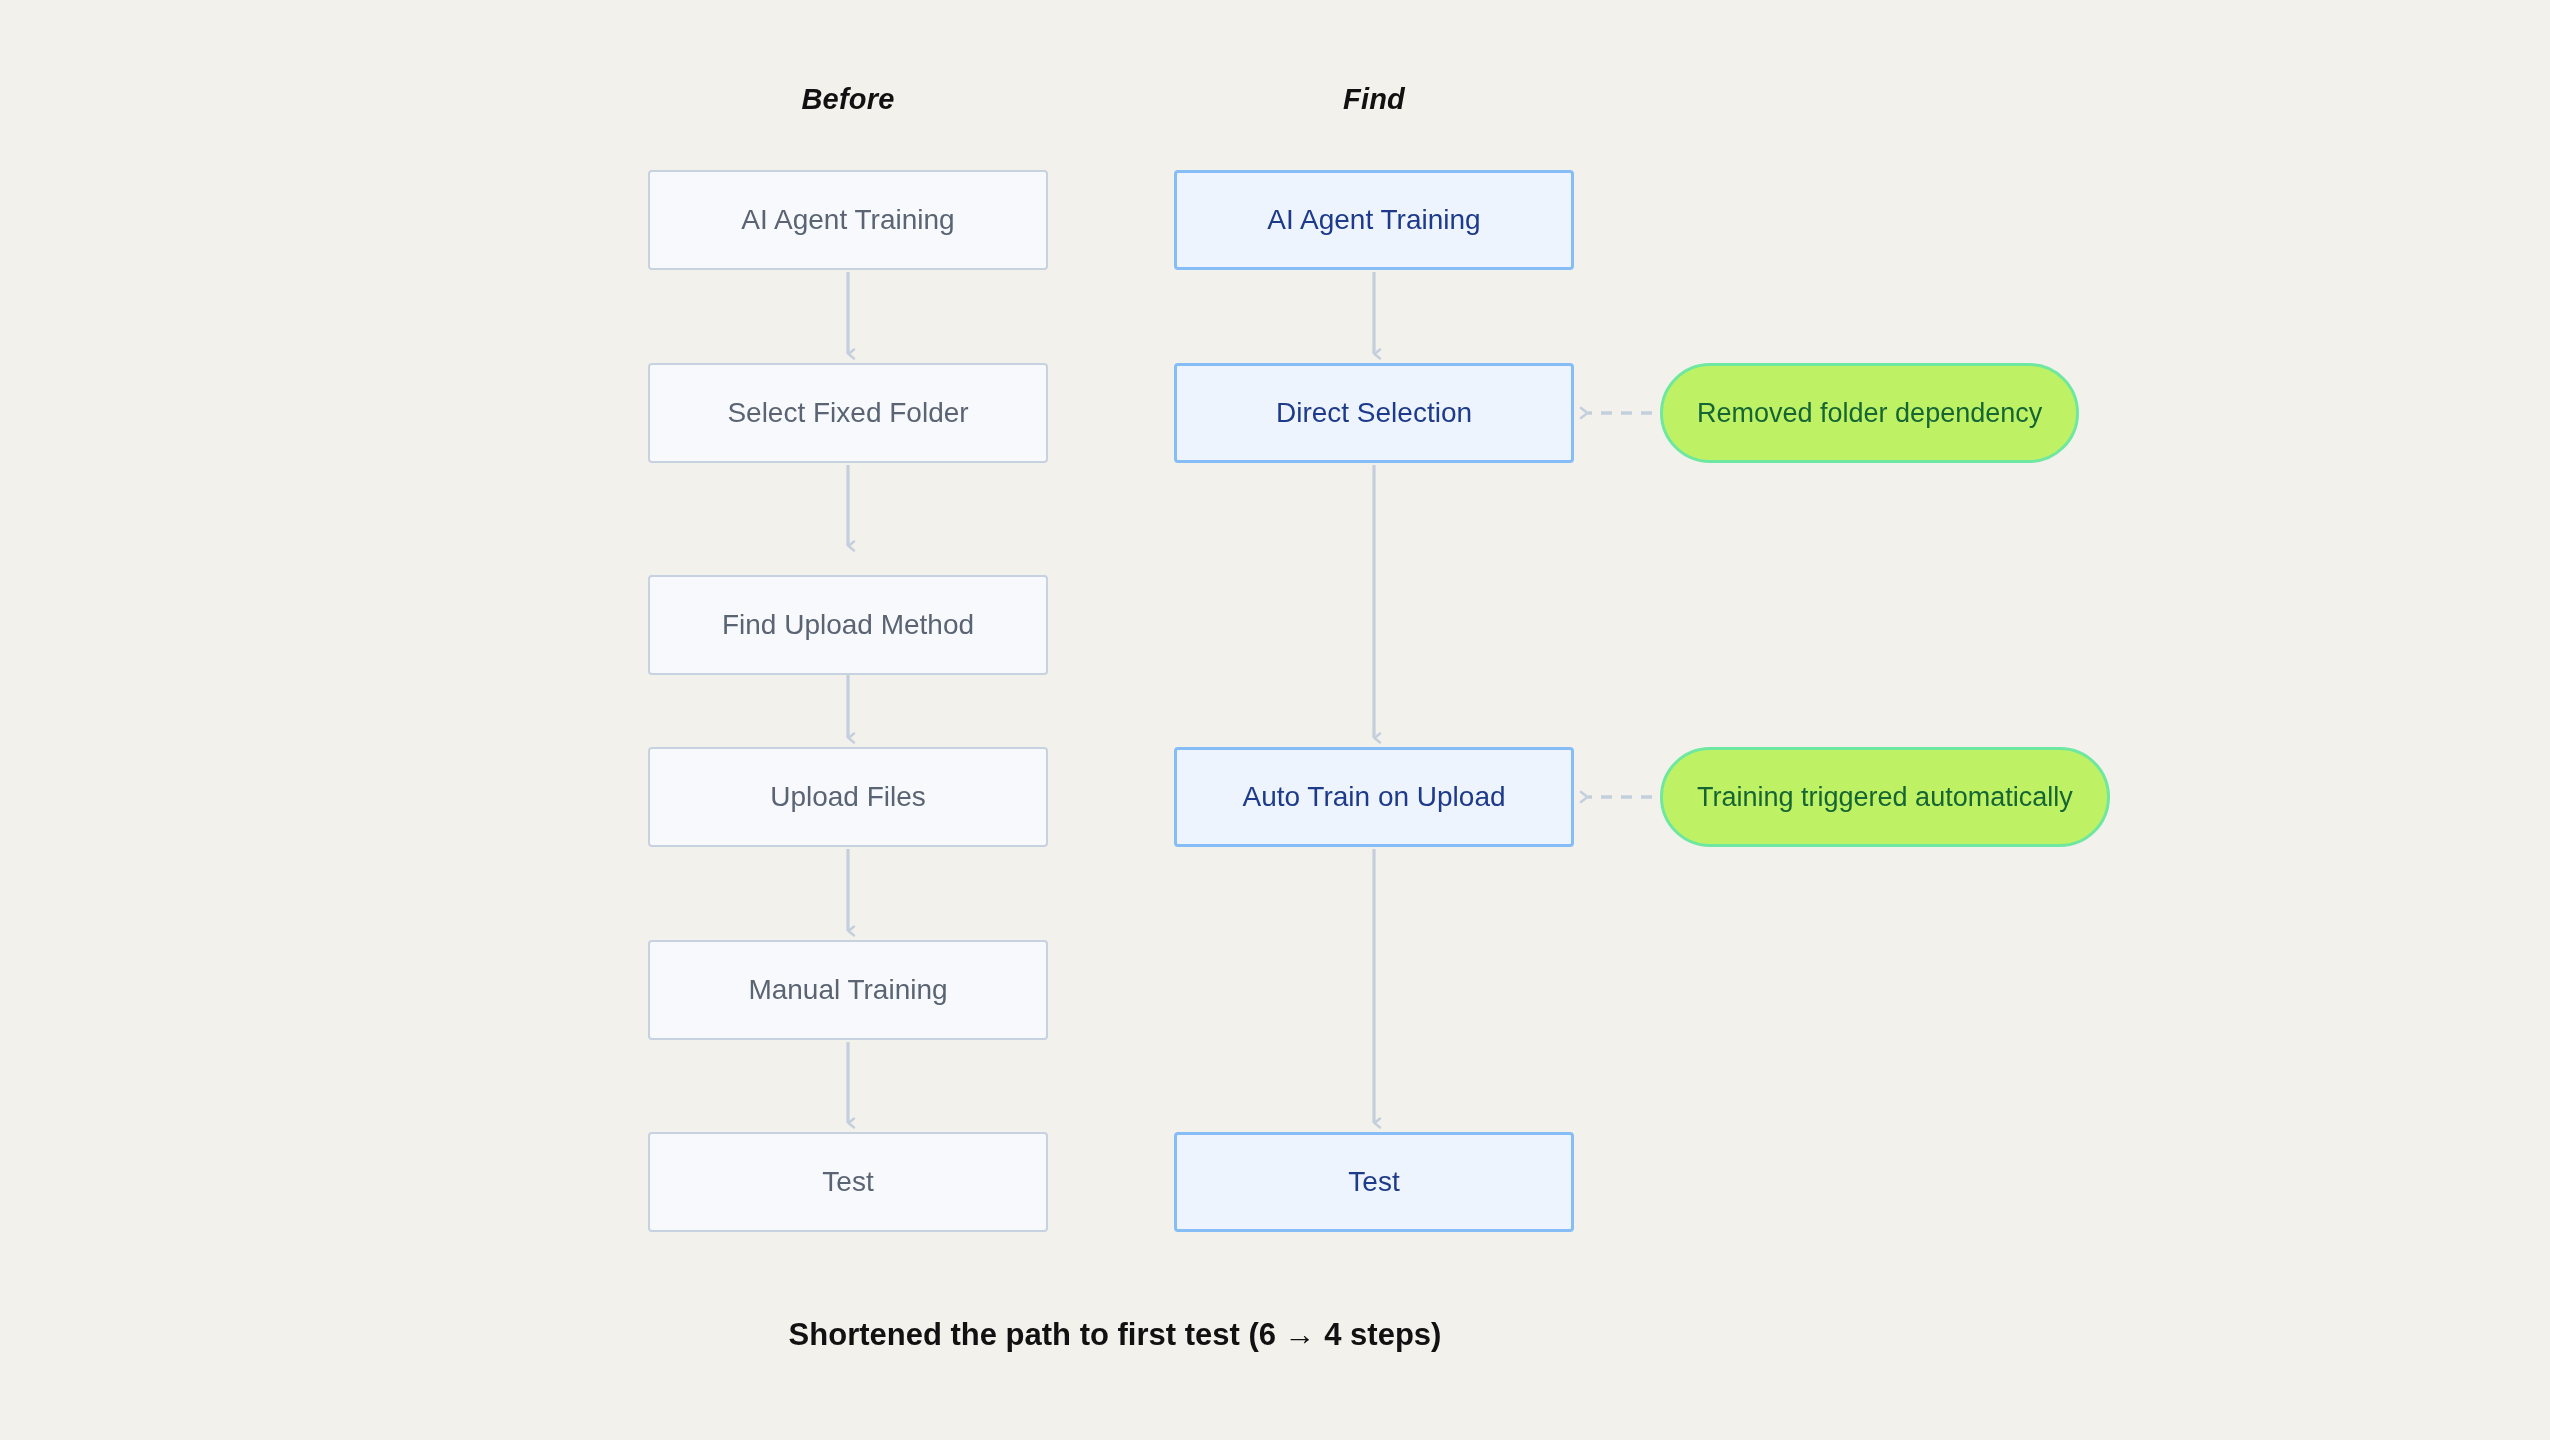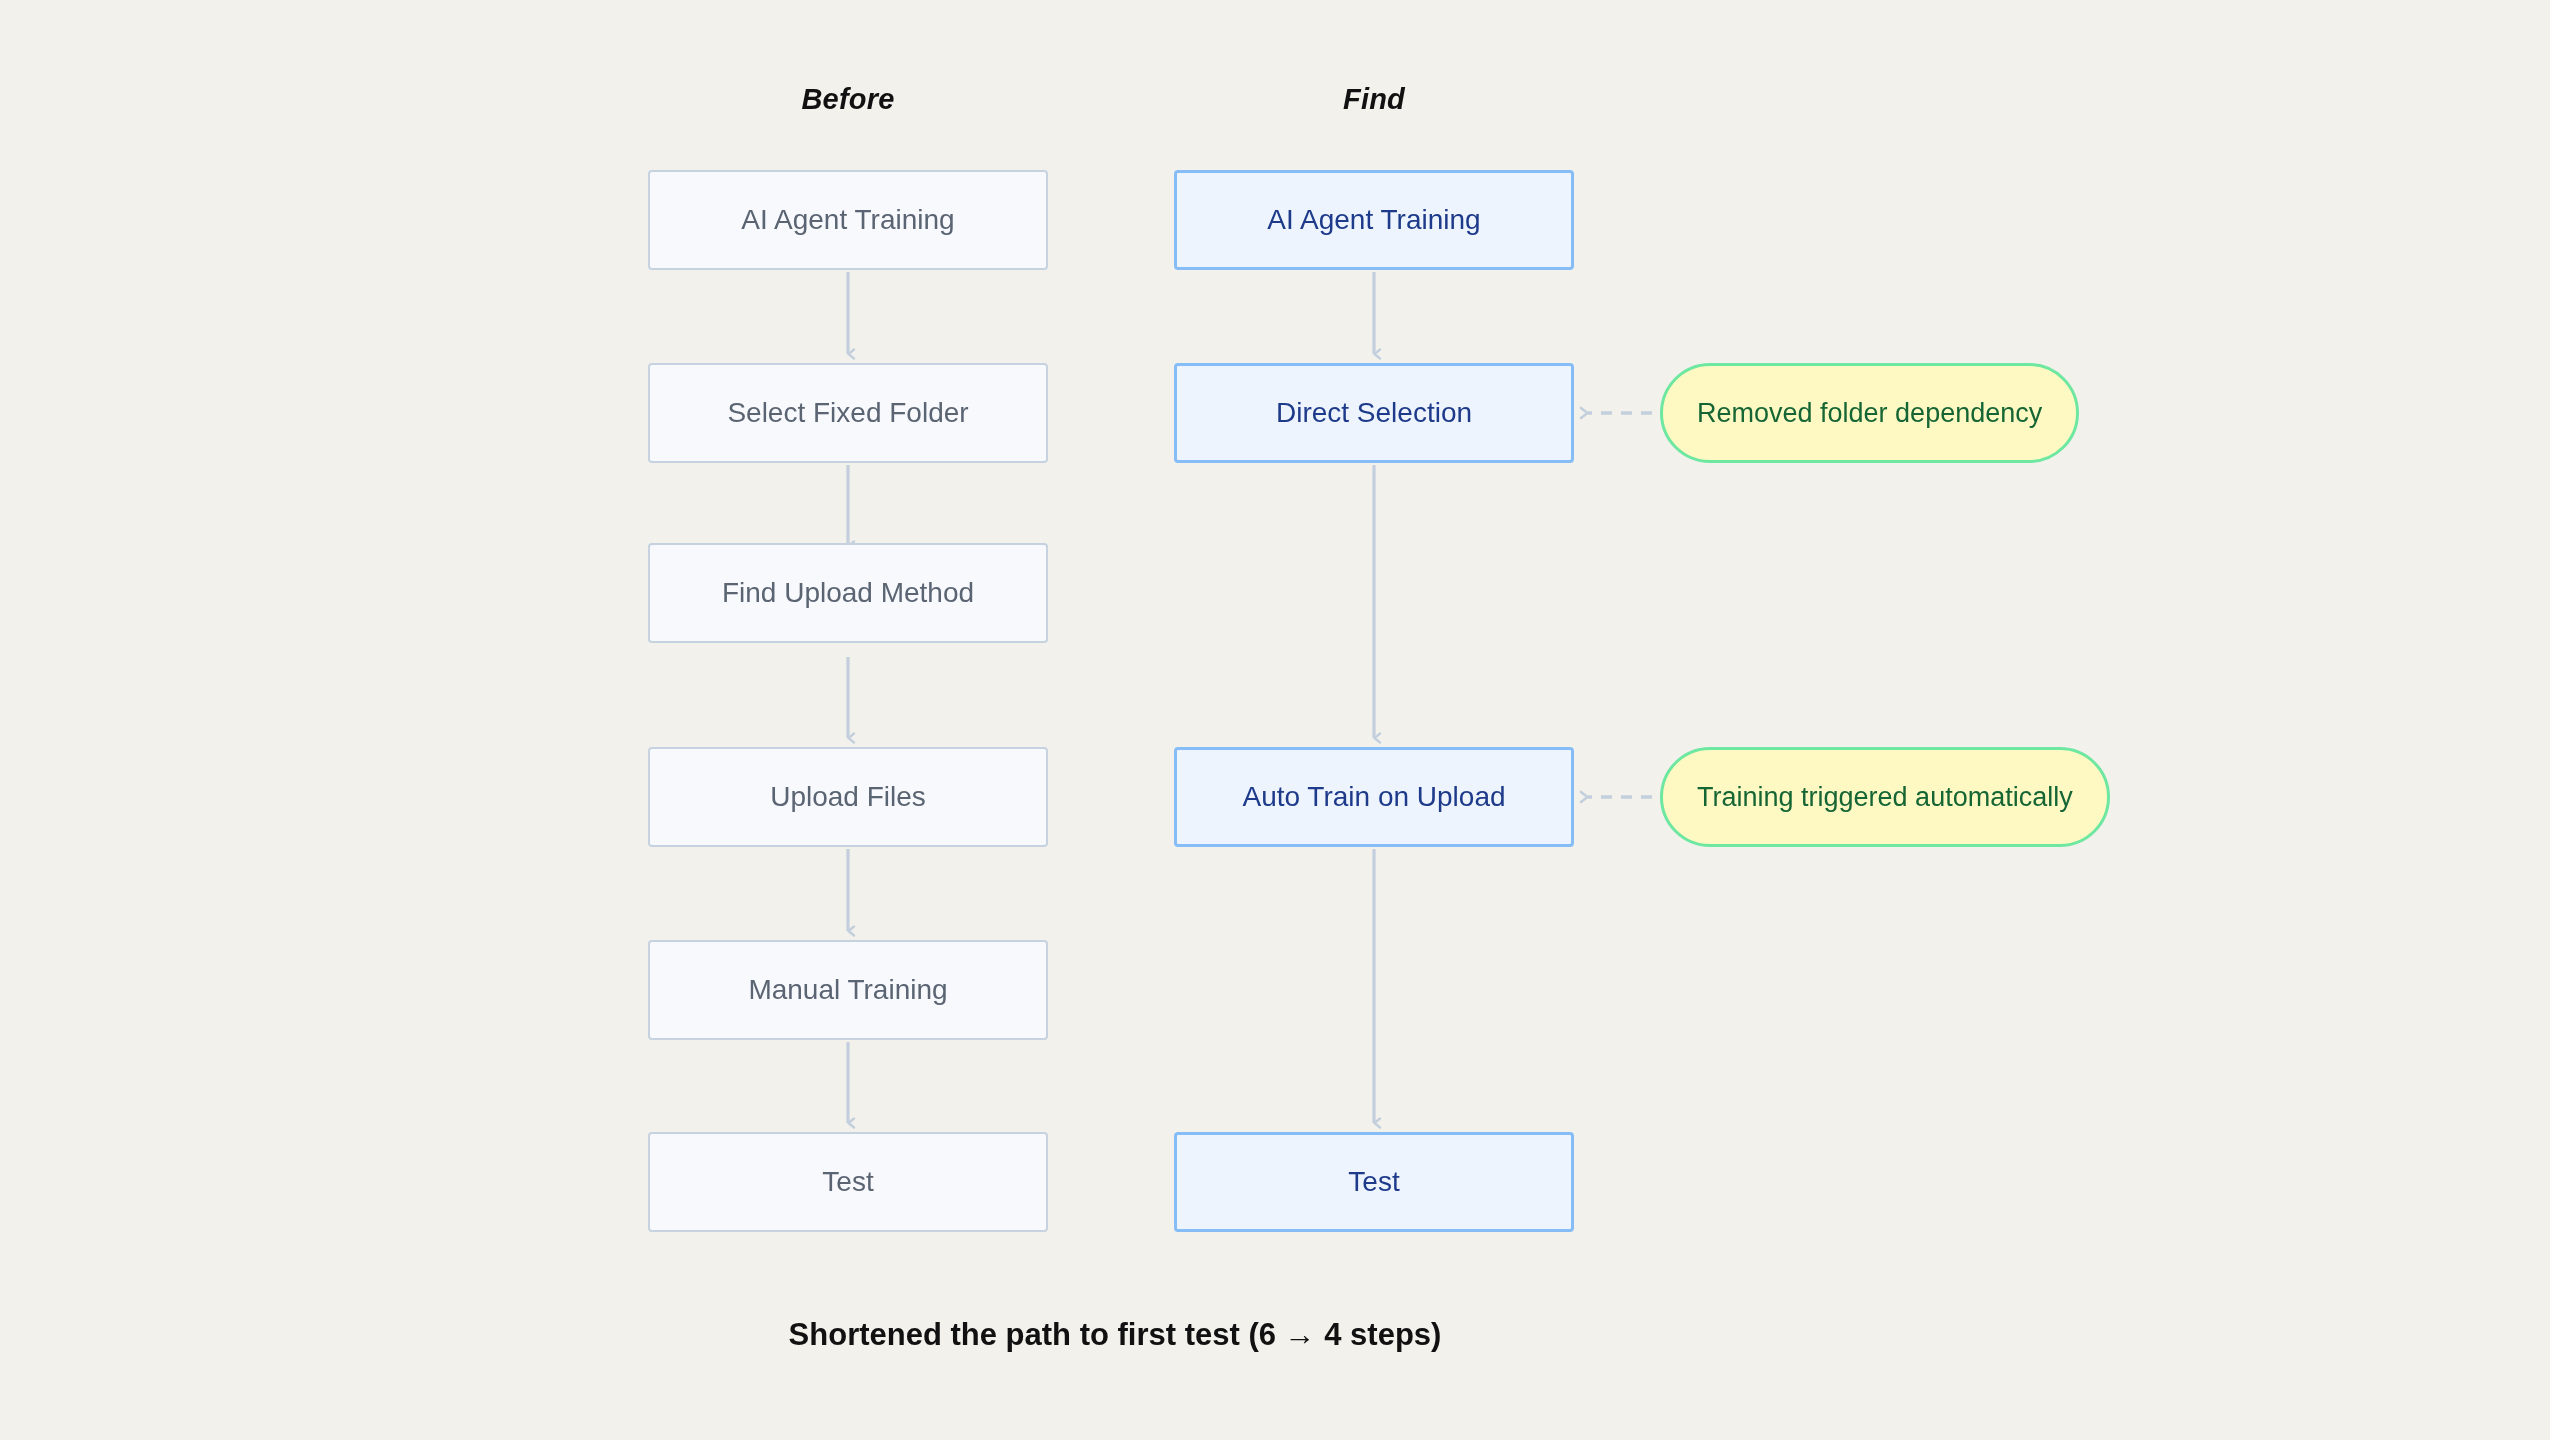--- a/index.html
+++ b/index.html
@@ -58,21 +58,21 @@
     color: #1e3a8a;
   }
   .node .node-label {
     display: block;
     width: 100%;
   }
 
   
   #before-0 { left: 648px; top: 170px; }
   #before-1 { left: 648px; top: 363px; }
-  #before-2 { left: 648px; top: 543px; }
+  #before-2 { left: 648px; top: 575px; }
   #before-3 { left: 648px; top: 747px; }
   #before-4 { left: 648px; top: 940px; }
   #before-5 { left: 648px; top: 1132px; }
 
   
   #after-0 { left: 1174px; top: 170px; }
   #after-1 { left: 1174px; top: 363px; }
   #after-2 { left: 1174px; top: 747px; }
   #after-3 { left: 1174px; top: 1132px; }
 
@@ -84,21 +84,21 @@
     width: 2550px;
     height: 1440px;
     pointer-events: none;
   }
 
   
   .pill {
     position: absolute;
     height: 100px;
     border-radius: 50px;
-    background: #fef9c3;
+    background: #bef264;
     border: 3px solid #6ee7a0;
     color: #166534;
     font-size: 27px;
     display: flex;
     align-items: center;
     justify-content: center;
     box-sizing: border-box;
     padding: 0 34px;
     white-space: nowrap;
   }

